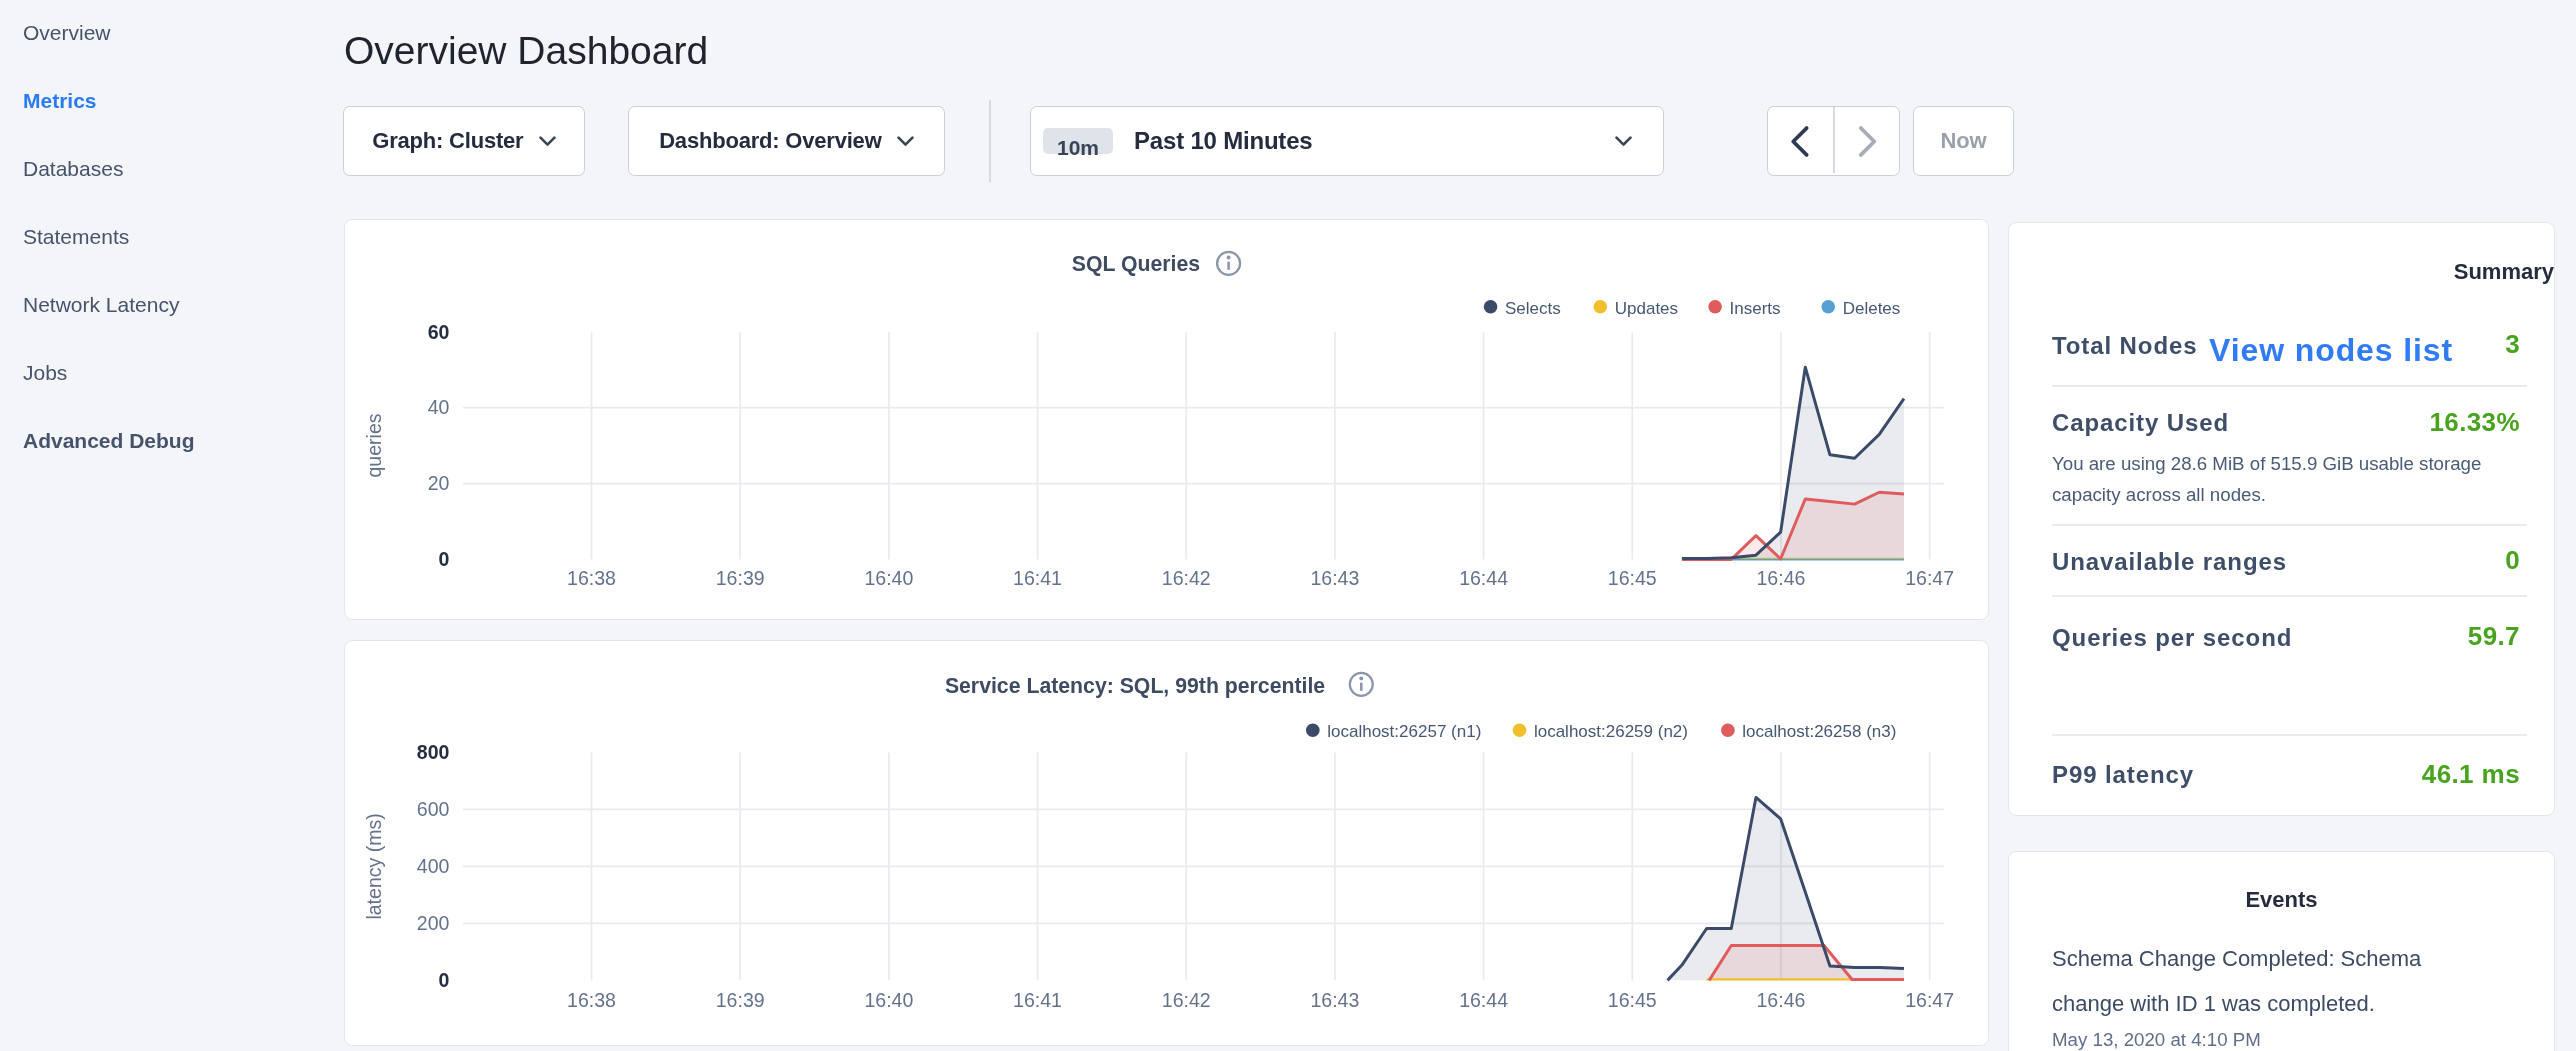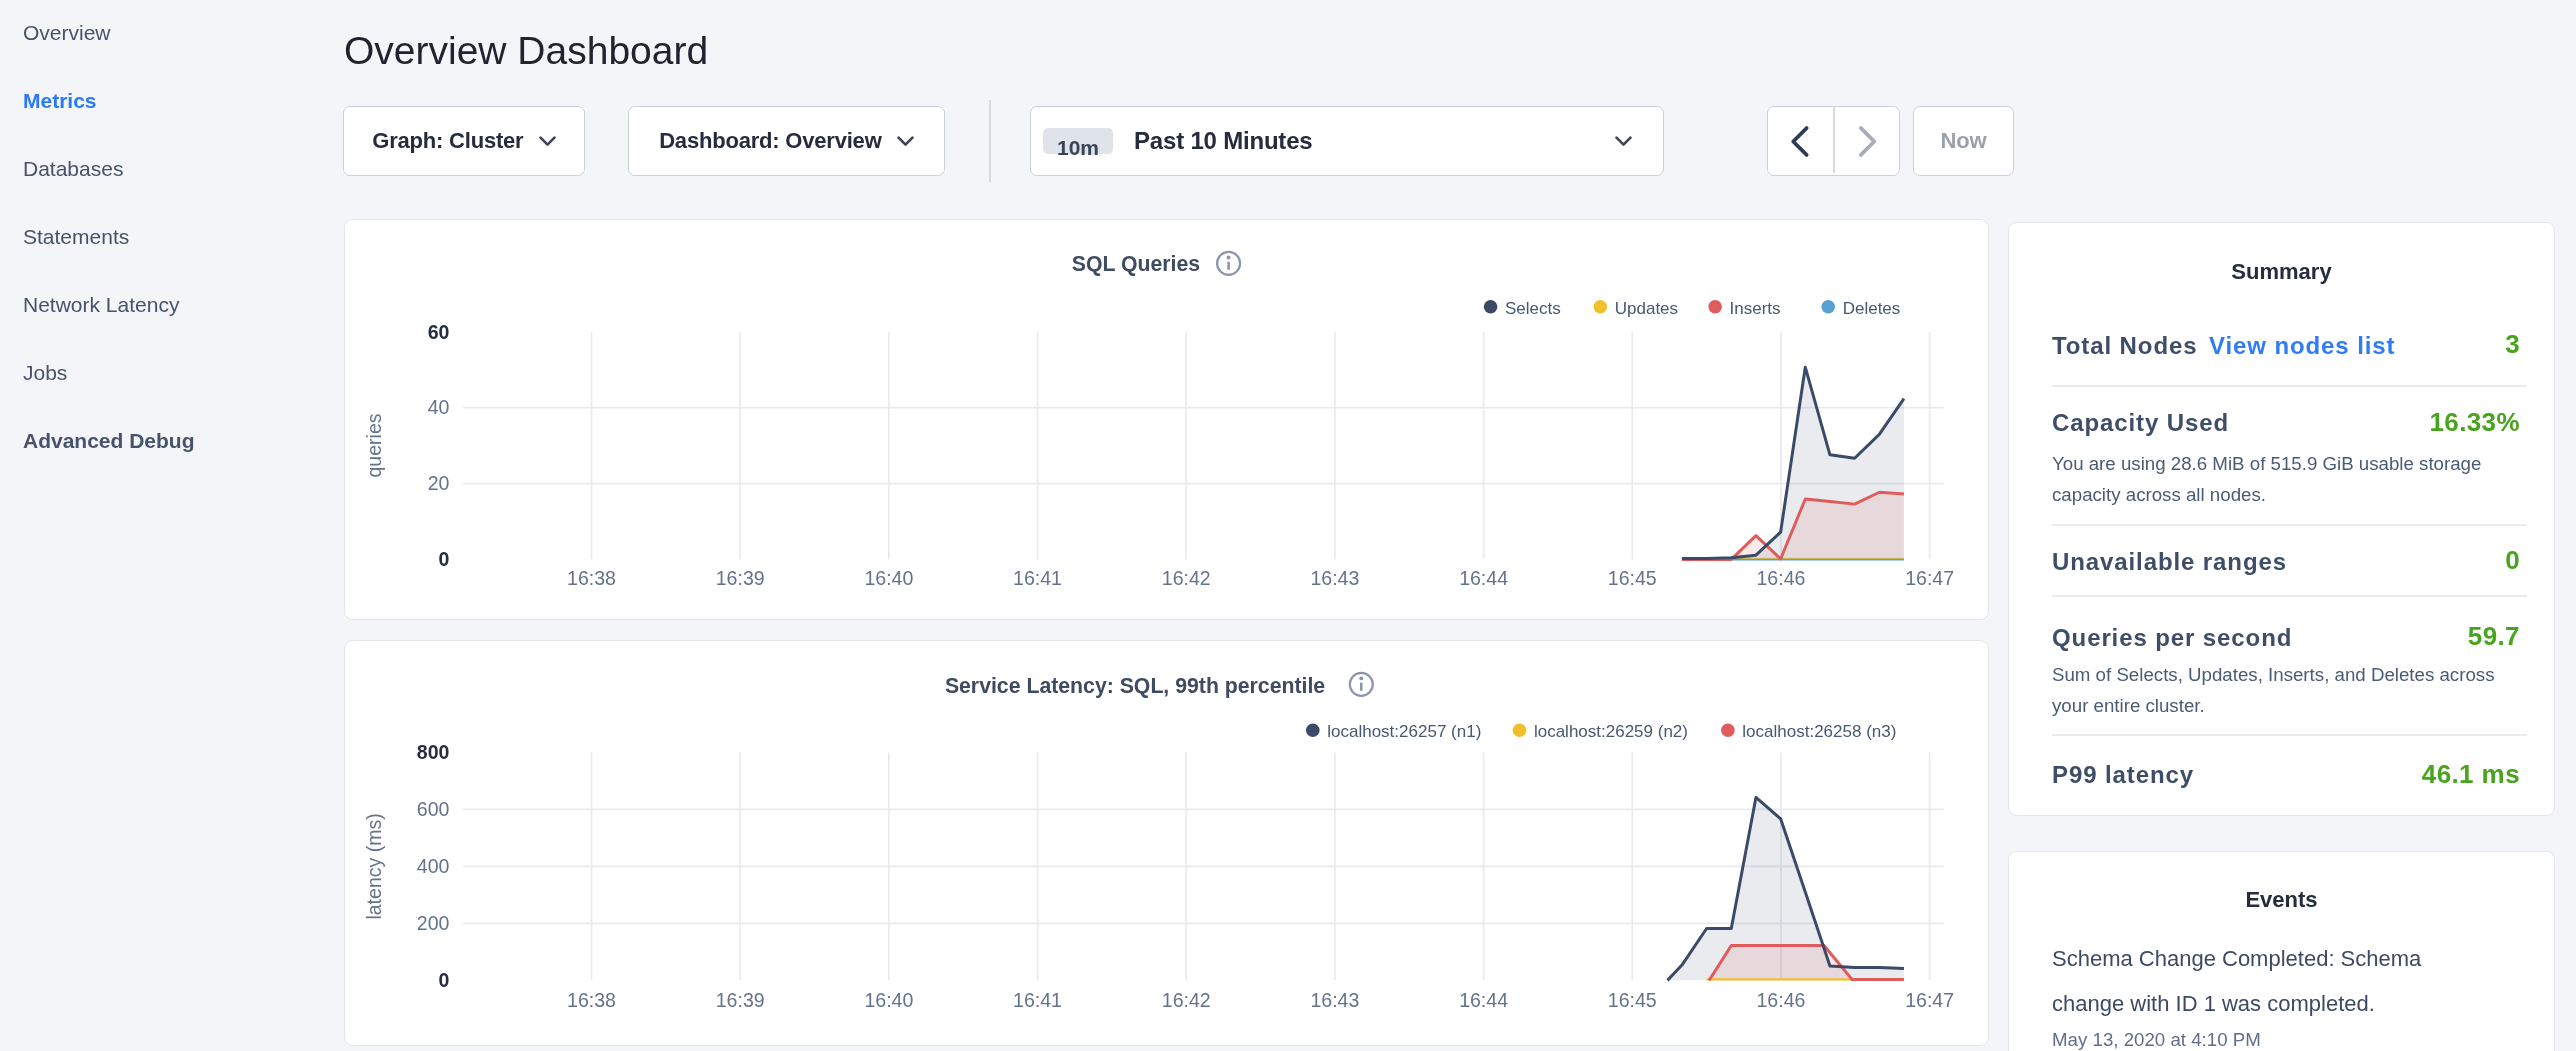--- a/index.html
+++ b/index.html
@@ -159,35 +159,34 @@
 <text x="1864.2" y="431" text-anchor="middle" font-size="23" fill="#64728c">16:47</text>
 <text transform="translate(44,266) rotate(-90)" text-anchor="middle" font-size="23" fill="#64728c">latency (ms)</text>
 <polygon points="1556,400 1573,382 1602,339 1631,339 1660,185 1689,210 1718,296 1747,383 1776,385 1805,385 1834,386 1834,400 1556,400" fill="rgba(57,72,107,0.11)"></polygon>
 <polygon points="1605,400 1631,359 1740,359 1773,399 1834,399 1834,400 1605,400" fill="rgba(224,92,92,0.13)"></polygon>
 <polyline points="1602,398.8 1834,398.8" fill="none" stroke="#f0bf2a" stroke-width="2.5"></polyline>
 <polyline points="1605,400 1631,359 1740,359 1773,399 1834,399" fill="none" stroke="#e05c5c" stroke-width="3.5" stroke-linejoin="round"></polyline>
 <polyline points="1556,400 1573,382 1602,339 1631,339 1660,185 1689,210 1718,296 1747,383 1776,385 1805,385 1834,386" fill="none" stroke="#3b4a68" stroke-width="3.5" stroke-linejoin="round"></polyline>
 </svg>
 
   <div class="card" style="left:2008px; top:222px; width:547px; height:594px;">
-    <div style="position:absolute; top:36px; width:100%; text-align:center; font-size:22px; font-weight:bold; color:#242c3e;">Summary</div>
+    <div style="position:absolute; top:36px; width:100%; text-align:right; font-size:22px; font-weight:bold; color:#242c3e;">Summary</div>
     <div class="srow-label" style="top:109px;">Total Nodes</div>
-    <div class="abs" style="left:200px; top:109px; font-size:24px; font-weight:bold; color:#2f7cf6; letter-spacing:0.9px;">View nodes list</div>
+    <div class="abs" style="left:200px; top:109px; font-size:32px; font-weight:bold; color:#2f7cf6; letter-spacing:0.9px;">View nodes list</div>
     <div class="srow-val" style="top:106px;">3</div>
     <div class="sdivider" style="top:162px;"></div>
     <div class="srow-label" style="top:186px;">Capacity Used</div>
     <div class="srow-val" style="top:184px;">16.33%</div>
     <div class="sdesc" style="top:225px;">You are using 28.6 MiB of 515.9 GiB usable storage<br>capacity across all nodes.</div>
     <div class="sdivider" style="top:301px;"></div>
     <div class="srow-label" style="top:325px;">Unavailable ranges</div>
     <div class="srow-val" style="top:322px;">0</div>
     <div class="sdivider" style="top:372px;"></div>
     <div class="srow-label" style="top:401px;">Queries per second</div>
     <div class="srow-val" style="top:398px;">59.7</div>
-    <div class="sdesc" style="top:436px;">Sum of Selects, Updates, Inserts, and Deletes across<br>your entire cluster.</div>
     <div class="sdivider" style="top:511px;"></div>
     <div class="srow-label" style="top:538px;">P99 latency</div>
     <div class="srow-val" style="top:536px;">46.1 ms</div>
   </div>
 
   <div class="card" style="left:2008px; top:851px; width:547px; height:272px;">
     <div style="position:absolute; top:35px; width:100%; text-align:center; font-size:22px; font-weight:bold; color:#242c3e;">Events</div>
     <div class="abs" style="left:43px; top:84px; font-size:22px; color:#3c4a63; line-height:45px;">Schema Change Completed: Schema<br>change with ID 1 was completed.</div>
     <div class="abs" style="left:43px; top:1025px; font-size:24px; color:#5f6e8a;"></div>
     <div class="abs" style="left:43px; top:177px; font-size:18.7px; color:#5f6e8a;">May 13, 2020 at 4:10 PM</div>

